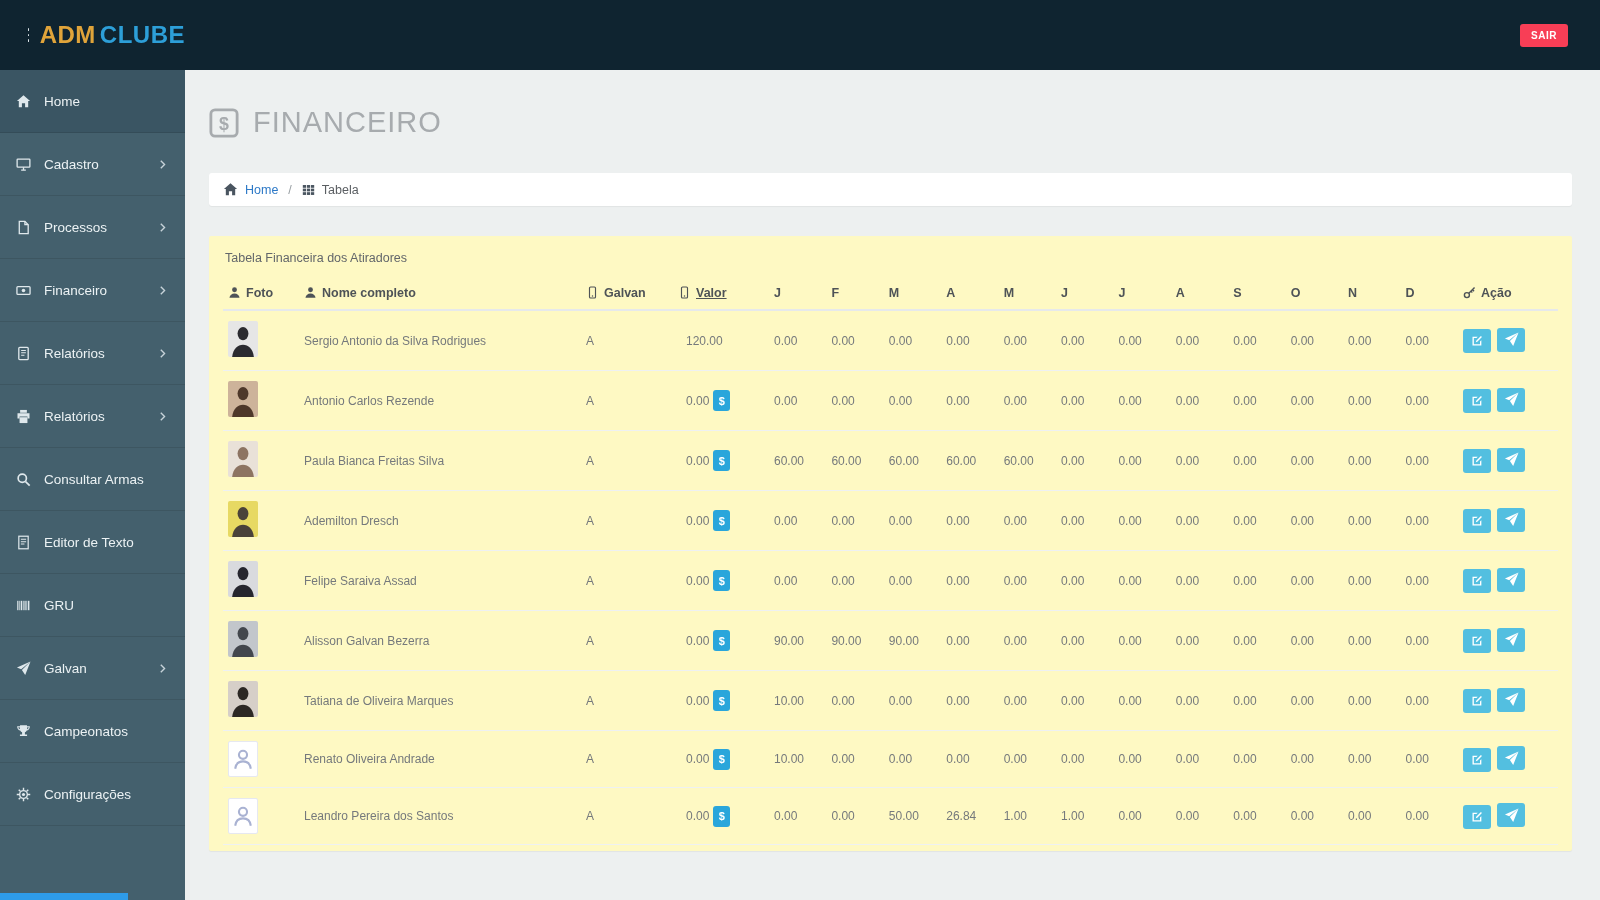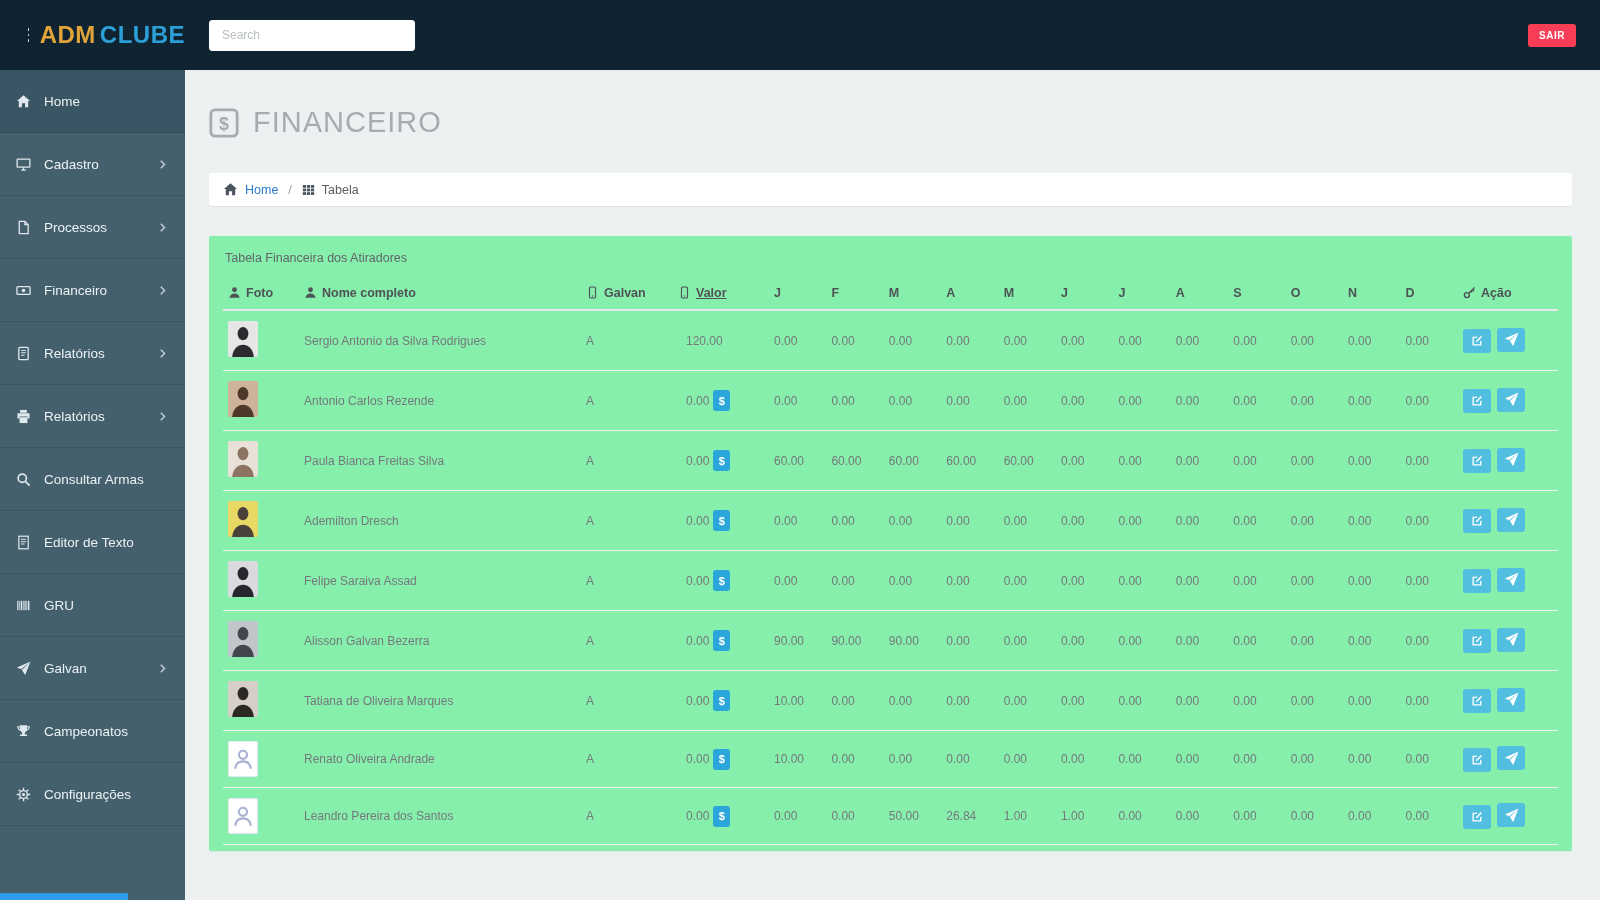--- a/index.html
+++ b/index.html
@@ -11,21 +11,21 @@
             background:#0f2430; display:flex; align-items:center; z-index:20; }
   .brand-area { width:185px; display:flex; align-items:center; padding-left:28px; gap:11px; flex-shrink:0; }
   .hamburger { width:18px; display:flex; flex-direction:column; gap:3px; cursor:pointer; }
   .hamburger span { display:block; height:2.5px; background:#dfe6ea; border-radius:1px; }
   .brand { font-size:24px; font-weight:bold; letter-spacing:.5px; white-space:nowrap; }
   .brand .adm { color:#e0a43a; }
   .brand .clube { color:#2d9fd8; margin-left:4px; }
   .search-input { margin-left:24px; width:206px; height:31px; border:1px solid #fff; border-radius:3px;
                   padding:0 12px; font-size:12px; color:#555; outline:none; font-family:inherit; }
   .search-input::placeholder { color:#b9bec2; }
-  .logout-btn { margin-left:auto; margin-right:24px; background:#f83e56; color:#fff; border:none;
+  .logout-btn { margin-left:auto; margin-right:32px; background:#f83e56; color:#fff; border:none;
                 font-size:10px; font-weight:bold; letter-spacing:.5px; padding:6px 11px;
                 border-radius:3px; cursor:pointer; font-family:inherit; }
 
   
   .sidebar { position:absolute; top:70px; left:0; bottom:0; width:185px; background:#44606d; }
   .sidebar-item { height:63px; display:flex; align-items:center; gap:13px; padding:0 15px;
                   color:#ecf2f4; font-size:13.5px; border-bottom:1px solid rgba(0,0,0,.10); cursor:pointer; }
   .sidebar-item.active { background:#3a5563; }
   .sidebar-item .icon { display:inline-flex; width:16px; justify-content:center; color:#dfe8ec; }
   .sidebar-item .icon.chev { margin-left:auto; color:#c7d3d9; }
@@ -37,21 +37,21 @@
   .page-title { display:flex; align-items:center; gap:14px; color:#a7abae; margin:14px 0 34px 0; }
   .page-title .icon { display:inline-flex; color:#a7abae; }
   .page-title h1 { font-size:29px; font-weight:normal; letter-spacing:1px; color:#a7abae; }
 
   .breadcrumb { background:#fff; border-radius:3px; padding:9px 14px; display:flex; align-items:center;
                 gap:7px; font-size:12.5px; color:#5a5e62; box-shadow:0 1px 1px rgba(0,0,0,.05); }
   .breadcrumb .icon { display:inline-flex; color:#4a5560; }
   .breadcrumb a { color:#2d79c7; text-decoration:none; cursor:pointer; }
   .breadcrumb .sep { color:#9aa0a4; margin:0 3px; }
 
-  .panel { background:#86efac; border-radius:2px; margin-top:30px; padding:13px 14px 6px 14px;
+  .panel { background:#fef9c3; border-radius:2px; margin-top:30px; padding:13px 14px 6px 14px;
            box-shadow:0 1px 1px rgba(0,0,0,.05); }
   .panel-title { font-size:12.5px; color:#62666a; margin:2px 0 12px 2px; display:block; }
 
   
   table { width:100%; border-collapse:collapse; table-layout:fixed; }
   th { text-align:left; font-size:12.5px; color:#4e5357; font-weight:bold; padding:9px 5px;
        border-bottom:2px solid #e6e9eb; white-space:nowrap; }
   th .icon { display:inline-flex; vertical-align:-2px; margin-right:5px; color:#4e5357; }
   td { padding:10px 5px; border-bottom:1px solid #eef1f2; font-size:12px; color:#75797c;
        white-space:nowrap; overflow:hidden; }
@@ -82,21 +82,20 @@
   <div class="brand-area">
     <div class="hamburger">
       <span></span>
         <span></span>
         <span></span>
     </div>
     <div class="brand">
       <span class="adm">ADM</span><span class="clube">CLUBE</span>
     </div>
   </div>
-  <input class="search-input" type="text" placeholder="Search" style="">
   <button class="logout-btn">SAIR</button>
 </div>
 
 <div class="sidebar" id="sidebar">
     <div class="sidebar-item active">
       <span class="icon ">
         <svg viewBox="0 0 16 16" width="15" height="15">
           <path fill="currentColor" d="M8 1.2 15 7.4h-2V14H9.7V9.8H6.3V14H3V7.4H1z"></path>
         </svg>
       </span>

